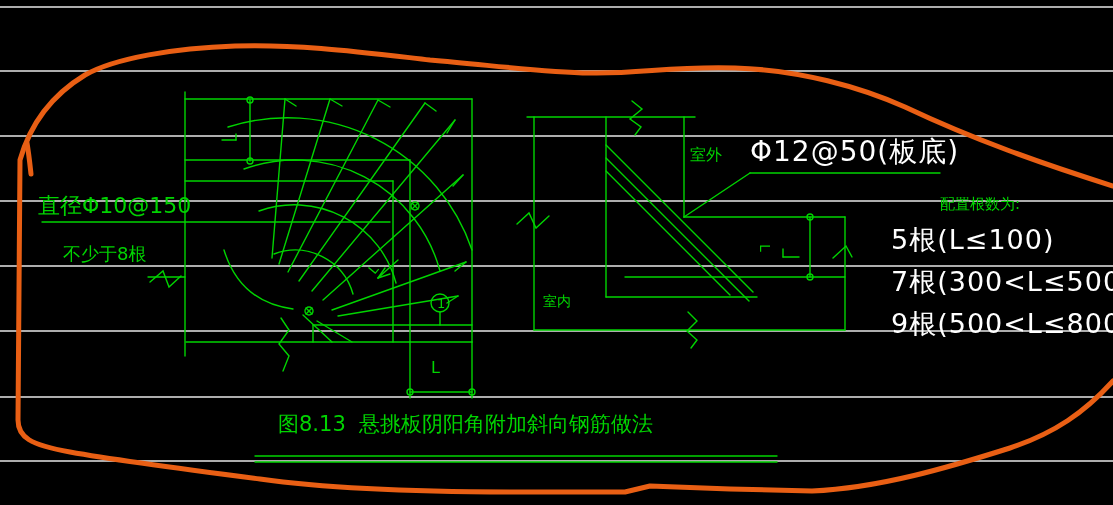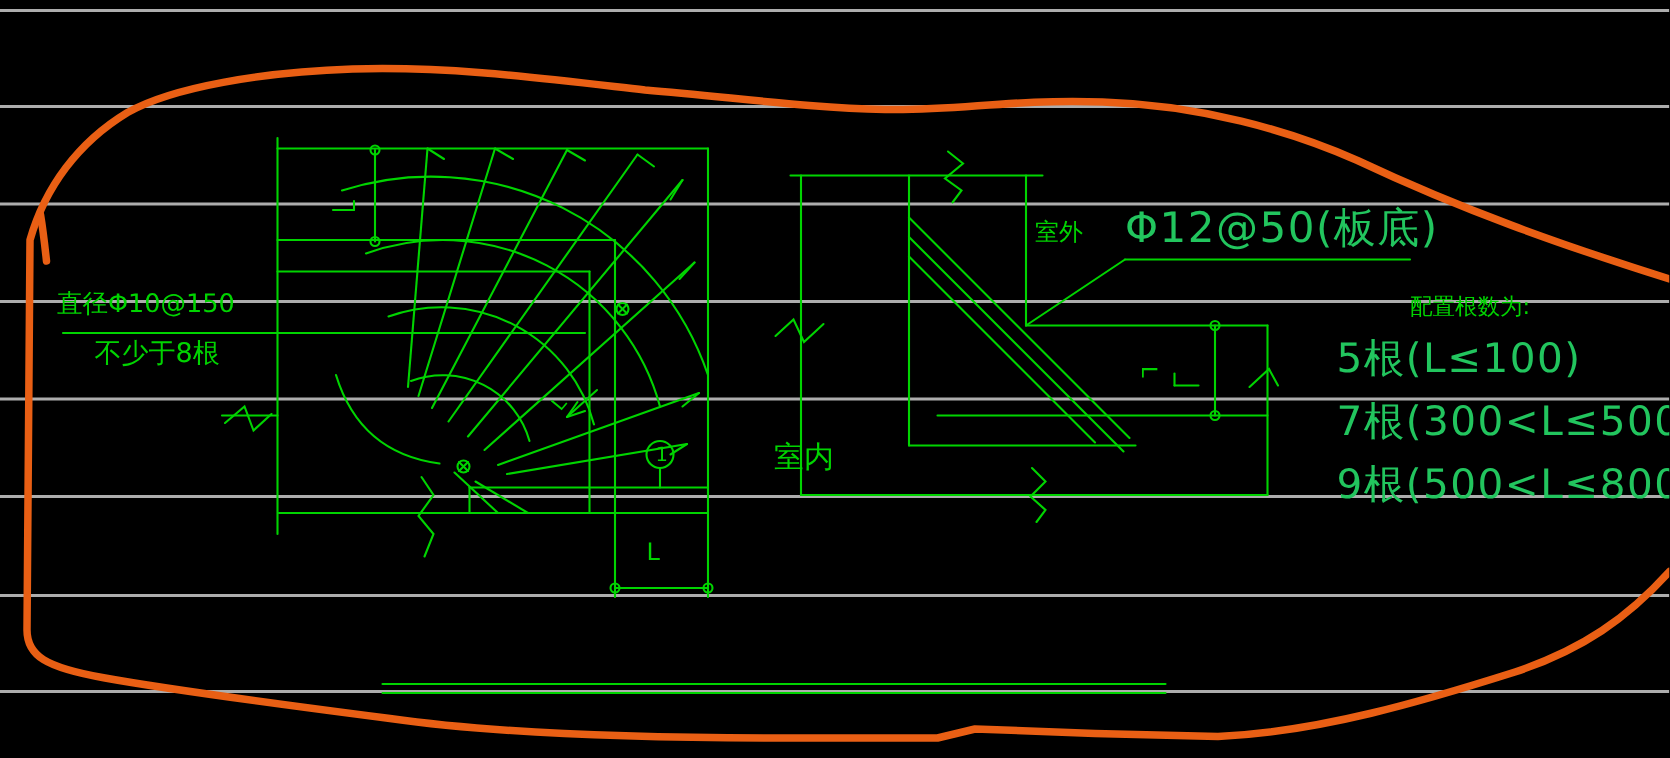--- a/index.html
+++ b/index.html
@@ -1,21 +1,21 @@
 <!DOCTYPE html>
 <html><head>
 <meta charset="utf-8">
 <style>
   html,body{margin:0;padding:0;background:#000;}
   #stage{position:relative;width:1113px;height:505px;background:#000;overflow:hidden;
          font-family:"DejaVu Sans", sans-serif;}
   #stage svg{position:absolute;left:0;top:0;}
   .lbl{position:absolute;white-space:pre;line-height:1;transform-origin:left top;}
   .green{color:#00d400;}
-  .white{color:#22c55e;letter-spacing:1px;}
+  .white{color:#ffffff;letter-spacing:1px;}
 </style>
 </head>
 <body>
 
 <div id="stage">
   <svg id="draw-svg" width="1113" height="505" viewBox="0 0 1113 505">
       <g stroke="#adadad" stroke-width="2">
         <line x1="0" y1="7" x2="1113" y2="7"></line>
         <line x1="0" y1="71" x2="1113" y2="71"></line>
         <line x1="0" y1="136" x2="1113" y2="136"></line>
@@ -109,31 +109,32 @@
         <circle cx="309" cy="311" r="4"></circle>
         <line x1="306" y1="308" x2="312" y2="314"></line>
         <line x1="306" y1="314" x2="312" y2="308"></line>
       </g>
       <g stroke="#e95f14" fill="none" stroke-width="5" stroke-linecap="round" stroke-linejoin="round">
         <path d="M 1113 186 C 1040 163 975 140 905 107 C 860 87 800 70 735 68 C 672 66 640 74 590 73 C 540 72 490 65 430 60 C 360 52 300 44 235 46 C 175 48 115 58 85 75 C 52 95 30 125 20 160 L 18 420 C 18 437 30 445 70 452 C 120 461 190 470 260 479 C 330 489 420 492 520 492 L 625 492 L 650 486 L 730 489 L 812 491 C 880 488 950 467 1010 448 C 1055 433 1085 412 1113 381"></path>
         <path d="M 27 143 C 29 155 30 165 31 174"></path>
       </g>
     </svg>
 
-  <div class="lbl green" style="left:38px;top:195px;font-size:17px;">直径Φ10@150</div>
-  <div class="lbl green" style="left:63px;top:227px;font-size:18px;">不少于8根</div>
+  <div class="lbl green" style="left:38px;top:195px;font-size:22px;">直径Φ10@150</div>
+  <div class="lbl green" style="left:63px;top:245px;font-size:18px;">不少于8根</div>
 
   <div class="lbl white" style="left:750px;top:138px;font-size:28px;">Φ12@50(板底)</div>
 
   <div class="lbl green" style="left:892px;top:197px;font-size:15px;margin-left:48px;">配置根数为:</div>
   <div class="lbl white" style="left:891px;top:226px;font-size:27px;">5根(L≤100)</div>
   <div class="lbl white" style="left:891px;top:268px;font-size:27px;">7根(300&lt;L≤500)</div>
   <div class="lbl white" style="left:891px;top:310px;font-size:27px;">9根(500&lt;L≤800)</div>
 
   <div class="lbl green" style="left:690px;top:147px;font-size:16px;">室外</div>
-  <div class="lbl green" style="left:516px;top:294px;font-size:20px;">室内</div>
+  <div class="lbl green" style="left:543px;top:294px;font-size:14px;">室内</div>
 
+  <div class="lbl green" style="left:278px;top:414px;font-size:21px;">图8.13  悬挑板阴阳角附加斜向钢筋做法</div>
 
   <div class="lbl green" style="left:431px;top:360px;font-size:16px;">L</div>
   <div class="lbl green" style="left:772px;top:244px;font-size:14px;transform:rotate(90deg);">L</div>
   <div class="lbl green" style="left:366px;top:268px;font-size:13px;transform:rotate(-50deg);">L</div>
   <div class="lbl green" style="left:437px;top:297px;font-size:13px;">1</div>
 </div>
 
 </body></html>

